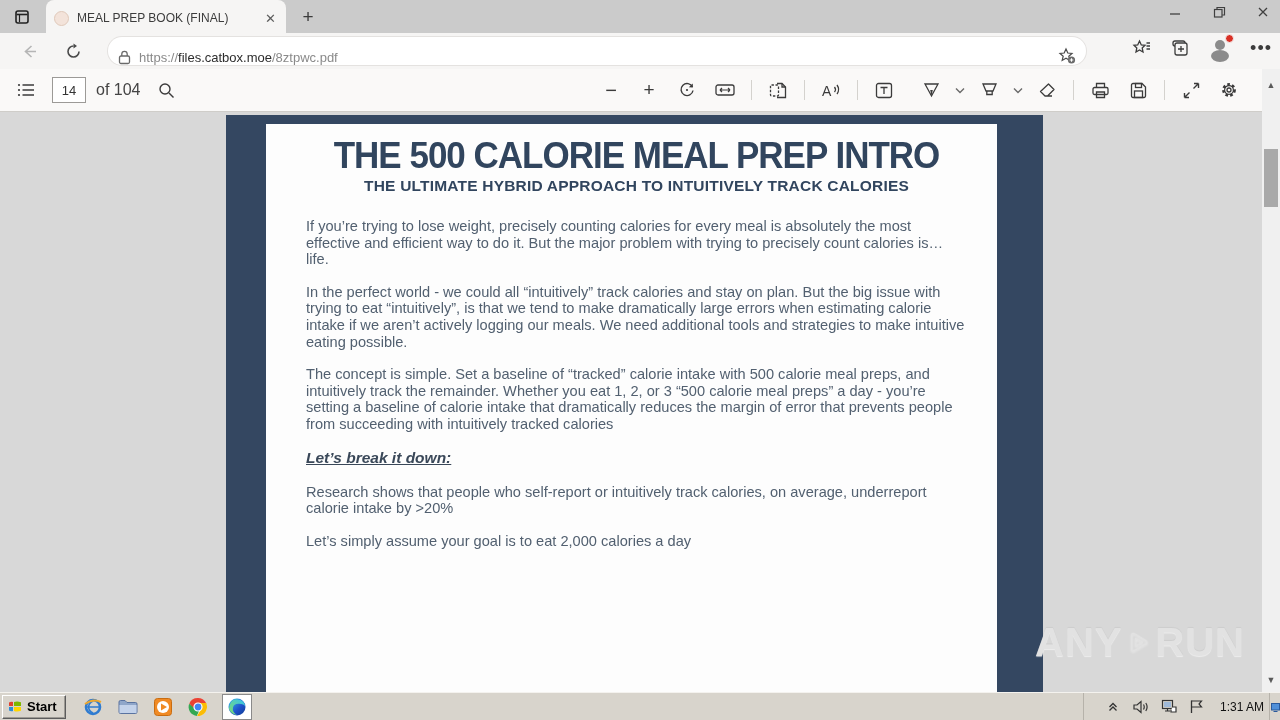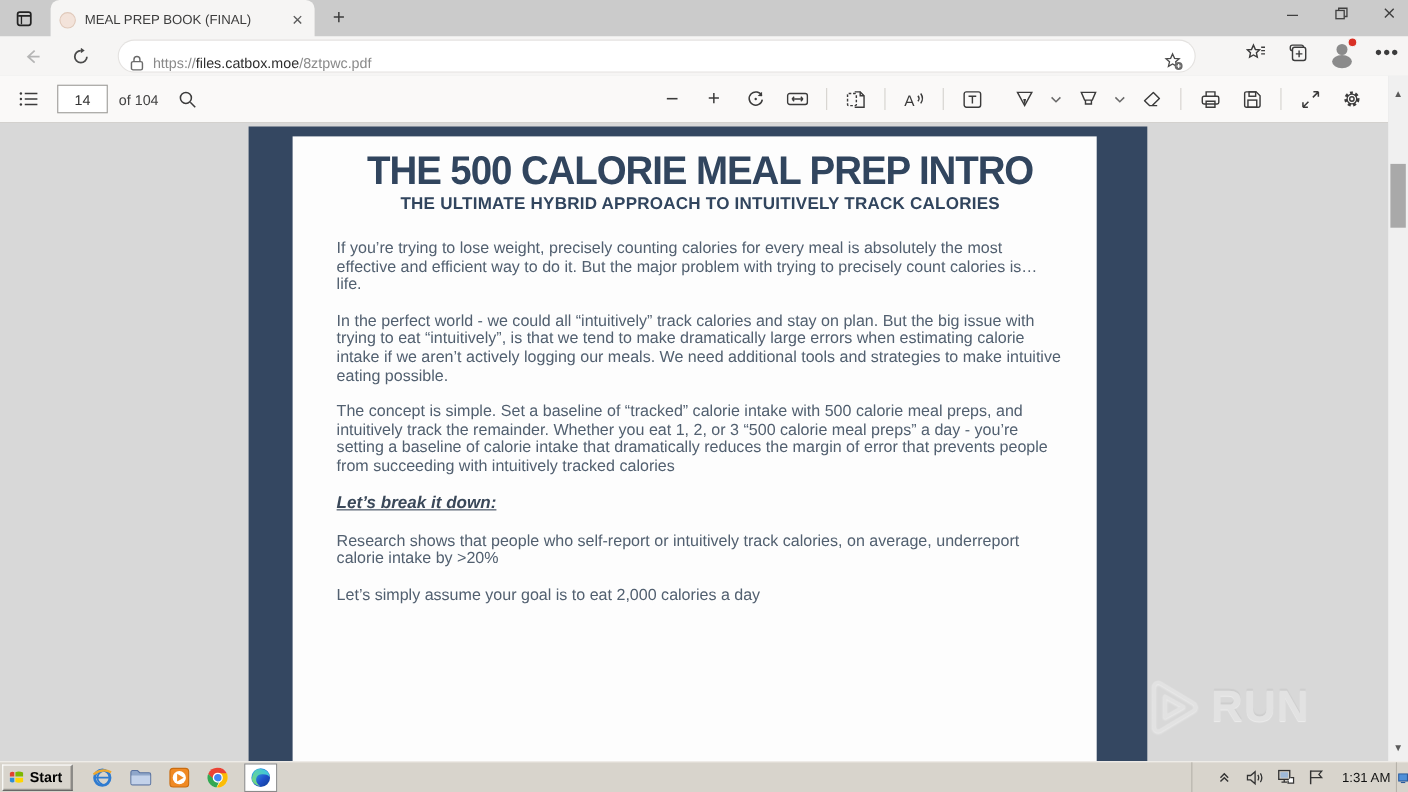--- a/index.html
+++ b/index.html
@@ -27,22 +27,22 @@
   .avatar-wrap { position:relative; width:24px; height:24px; }
   .avatar { width:24px; height:24px; border-radius:50%; background:#b9b9b9; overflow:hidden; position:relative; }
   .avatar:before { content:""; position:absolute; left:7px; top:4px; width:10px; height:10px; border-radius:50%; background:#8b8b8b; }
   .avatar:after { content:""; position:absolute; left:3px; top:14px; width:18px; height:12px; border-radius:50%; background:#8b8b8b; }
   .notif-dot { position:absolute; right:-2px; top:-2px; width:9px; height:9px; border-radius:50%; background:#d93025; border:1px solid #f6f5f4; }
   .ellipsis { font-size:18px; color:#3c3c3c; letter-spacing:1px; cursor:pointer; }
 
   
   .pdftoolbar { position:absolute; top:69px; left:0; width:1262px; height:43px; background:#faf9f8; border-bottom:1px solid #cfcdc9; display:flex; align-items:center; }
   .tb-left { position:absolute; left:10px; display:flex; align-items:center; gap:10px; }
-  .page-box { width:46px; height:26px; background:#fff; border:1px solid #9c9a97; display:flex; align-items:center; justify-content:center; font-size:13px; color:#333; }
-  .of-label { font-size:13px; color:#444; }
+  .page-box { width:34px; height:26px; background:#fff; border:1px solid #9c9a97; display:flex; align-items:center; justify-content:center; font-size:13px; color:#333; }
+  .of-label { font-size:16px; color:#444; }
   .tb-center { position:absolute; left:595px; display:flex; align-items:center; gap:6px; }
   .tb-right { position:absolute; left:915px; display:flex; align-items:center; gap:6px; }
   .tbtn { width:32px; height:30px; display:flex; align-items:center; justify-content:center; cursor:pointer; color:#3b3b3b; }
   .tbtn.small { width:14px; }
   .tb-sep { width:1px; height:20px; background:#d4d2ce; margin:0 4px; }
   .glyph-minus { font-size:20px; color:#3b3b3b; }
   .glyph-plus { font-size:19px; color:#3b3b3b; }
 
   
   .viewer { position:absolute; top:112px; left:0; width:1262px; height:580px; background:#d8d8d8; overflow:hidden; }
@@ -283,20 +283,21 @@
         <p>If you’re trying to lose weight, precisely counting calories for every meal is absolutely the most effective and efficient way to do it. But the major problem with trying to precisely count calories is… life.</p>
         <p>In the perfect world - we could all “intuitively” track calories and stay on plan. But the big issue with trying to eat “intuitively”, is that we tend to make dramatically large errors when estimating calorie intake if we aren’t actively logging our meals. We need additional tools and strategies to make intuitive eating possible.</p>
         <p>The concept is simple. Set a baseline of “tracked” calorie intake with 500 calorie meal preps, and intuitively track the remainder. Whether you eat 1, 2, or 3 “500 calorie meal preps” a day - you’re setting a baseline of calorie intake that dramatically reduces the margin of error that prevents people from succeeding with intuitively tracked calories</p>
         <div class="doc-heading">Let’s break it down:</div>
         <p>Research shows that people who self-report or intuitively track calories, on average, underreport calorie intake by &gt;20%</p>
         <p>Let’s simply assume your goal is to eat 2,000 calories a day</p>
       </div>
     </div>
   </div>
   <div class="watermark">
+    <span>ANY</span>
     <svg width="62" height="62" viewBox="0 0 62 62">
       <path d="M20 10 L50 28 a4 4 0 0 1 0 7 L20 53 a4 4 0 0 1-6-4 V14 a4 4 0 0 1 6-4 Z M24 22 V41 L41 31.5 Z" fill="none" stroke="#e2e2e2" stroke-width="3" stroke-linejoin="round"></path>
     </svg>
     <span>RUN</span>
   </div>
 </div>
 
 <div class="scrollbar">
   <span class="sb-arrow" style="top:8px">▲</span>
   <span class="sb-thumb"></span>

